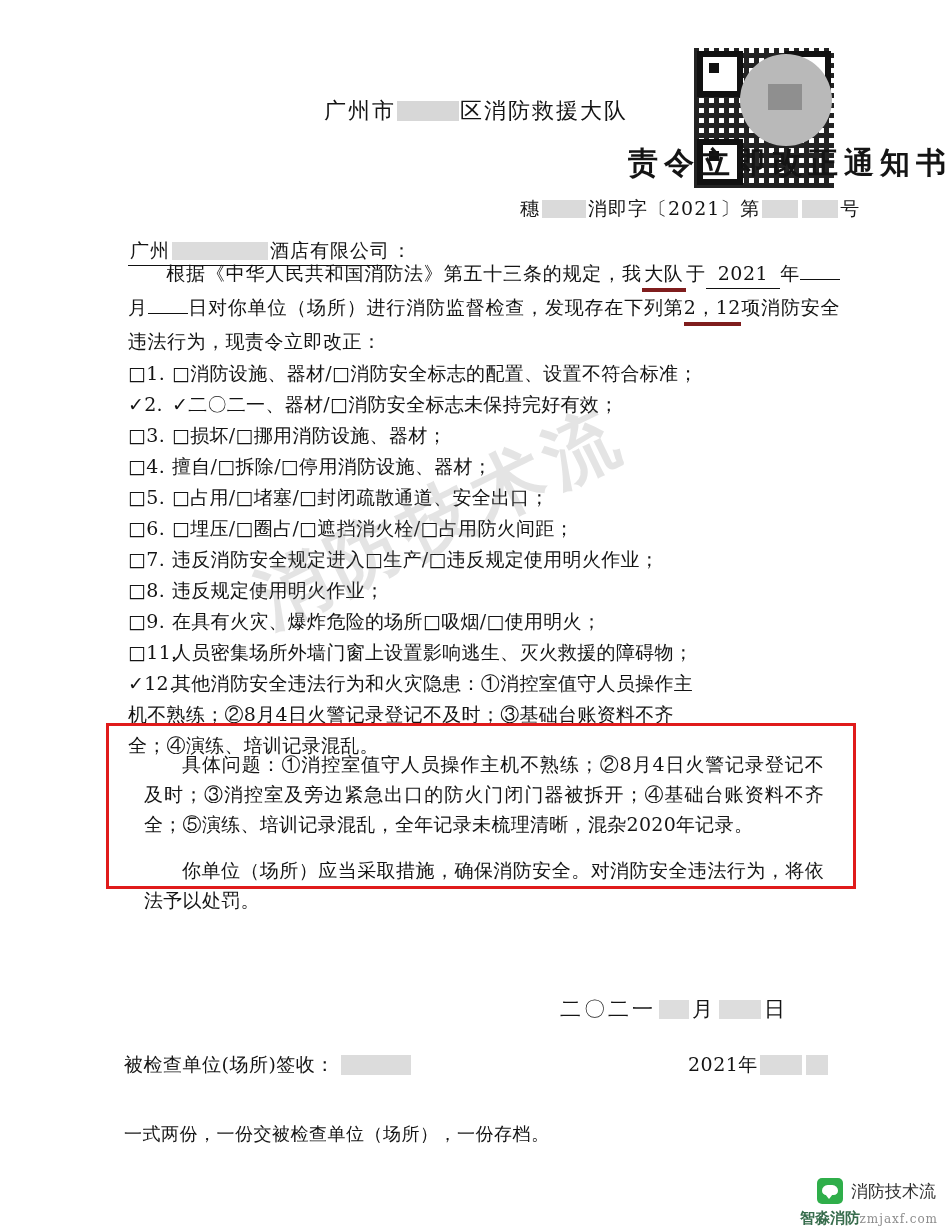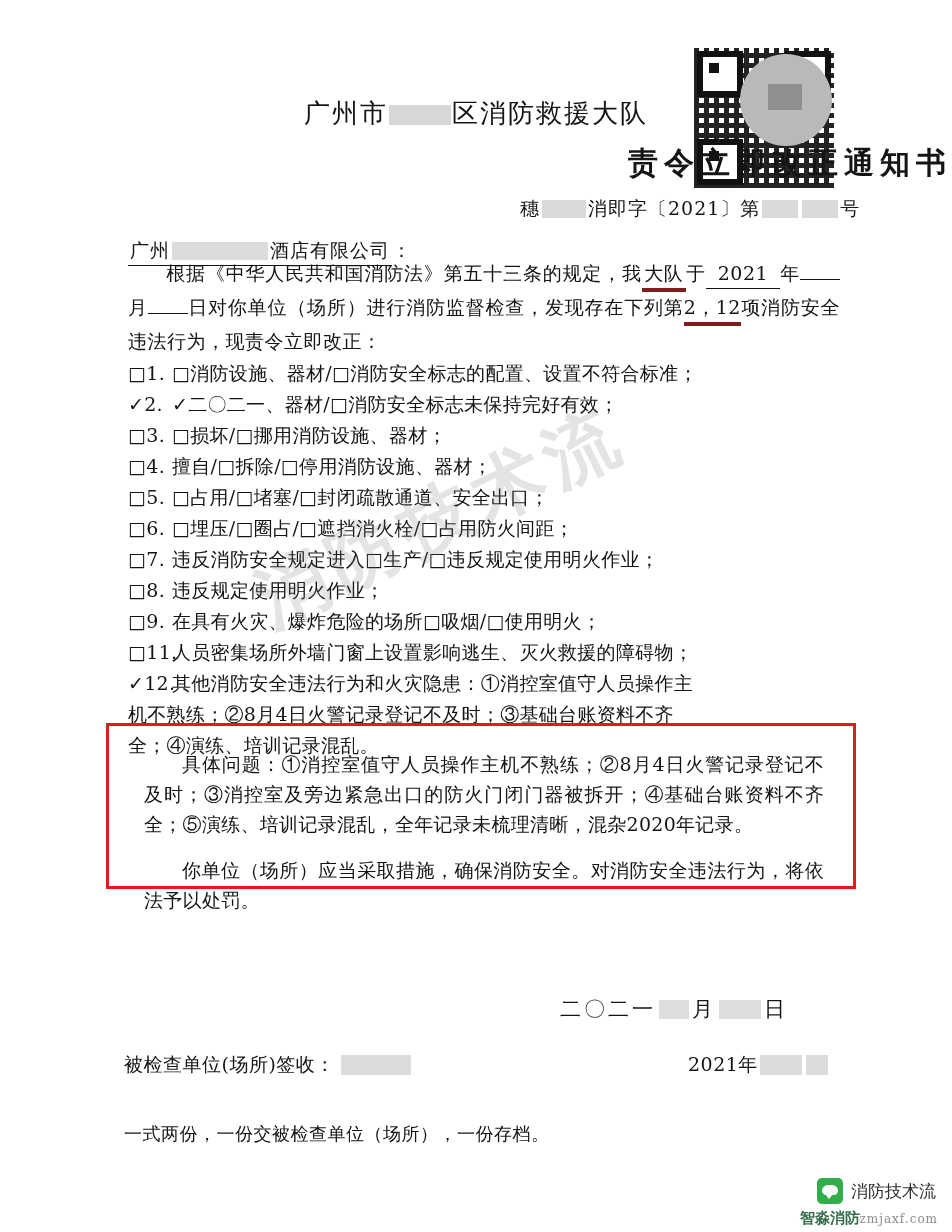--- a/index.html
+++ b/index.html
@@ -65,21 +65,21 @@
     background: #8f8f8f;
   }
 
   
   .org-line {
     position: absolute;
     top: 96px;
     left: 0;
     width: 952px;
     text-align: center;
-    font-size: 26px;
+    font-size: 22px;
     letter-spacing: 2px;
     font-family: "DejaVu Serif", "Liberation Serif", serif;
   }
   .org-line .redact {
     display: inline-block;
     width: 62px; height: 20px;
     background: #d7d7d7;
     vertical-align: -3px;
     margin: 0 1px;
   }

